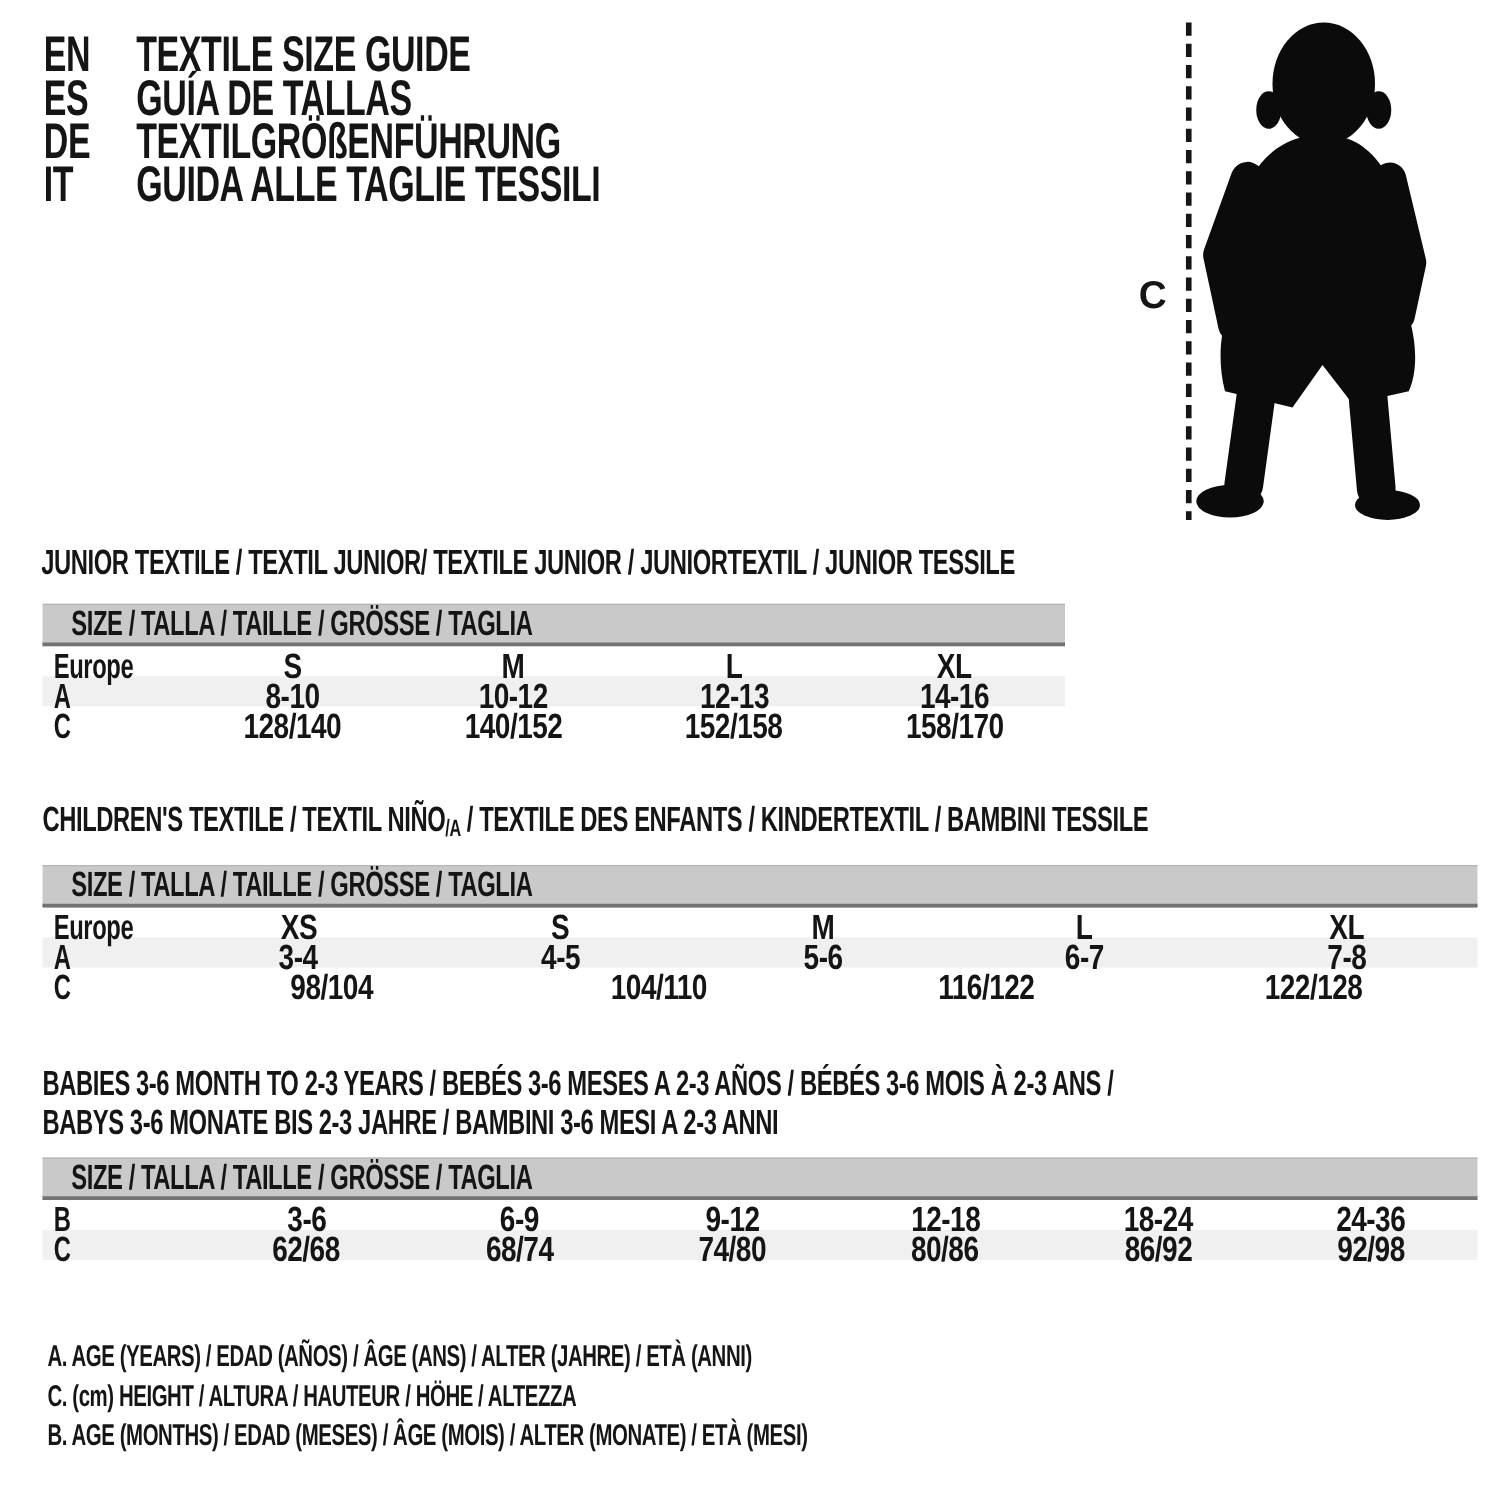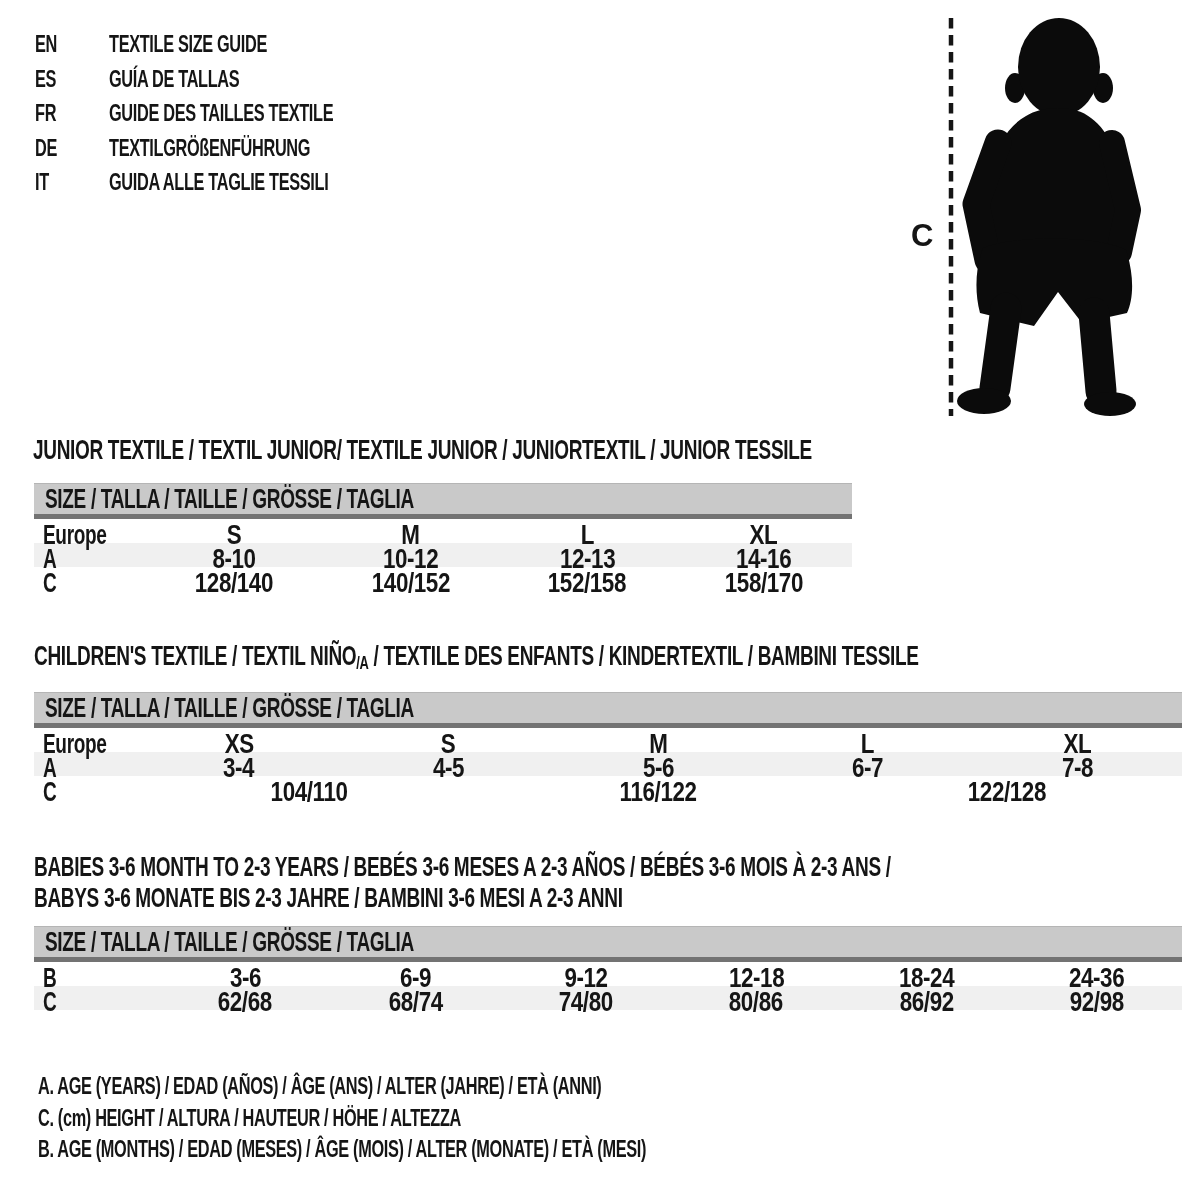--- a/index.html
+++ b/index.html
@@ -11,37 +11,37 @@
     color:#151515;
     overflow:hidden;
     position:relative;
   }
   .abs{position:absolute;}
   
   .cx{display:inline-block;transform:scaleX(0.68);transform-origin:0 50%;letter-spacing:-0.5px;white-space:nowrap;}
   .cc{display:inline-block;transform:scaleX(0.80);transform-origin:50% 50%;letter-spacing:-0.5px;white-space:nowrap;}
 
   
-  .langs{left:35px;top:27px;font-size:24px;}
+  .langs{left:35px;top:27px;font-size:40px;}
   .lang-row{display:flex;height:34.5px;line-height:34.5px;}
   .lang-code{width:74px;flex:0 0 74px;}
 
   
   .section-title{font-size:28px;line-height:31px;white-space:nowrap;}
   .title-junior{left:33px;top:434px;text-align:center;}
   .title-children{left:34px;top:640px;}
   .title-babies{left:34px;top:851px;}
   .sub-small{font-size:19px;position:relative;top:4px;}
 
   
   .stable{font-size:28px;}
   .t1{left:34px;top:483px;width:818px;}
   .t2{left:34px;top:692px;width:1148px;}
   .t3{left:34px;top:926px;width:1148px;}
-  .size-header{height:30px;line-height:30px;background:#c9c9c9;padding-left:11px;border-top:1px solid #b5b5b5;border-bottom:5px solid #737373;}
+  .size-header{height:30px;line-height:30px;background:#c9c9c9;padding-left:23px;border-top:1px solid #b5b5b5;border-bottom:3px solid #737373;}
   .trow{display:flex;height:24px;line-height:31px;}
   .trow.shaded{background:#f0f0f0;}
   .lab{padding-left:9px;flex:0 0 auto;}
   .t1 .lab{width:103px;}
   .t2 .lab{width:91px;}
   .t3 .lab{width:117px;}
   .cell{flex:1 1 0;text-align:center;}
 
   
   .legend{left:38px;top:1070px;font-size:24px;line-height:31.5px;}
@@ -54,24 +54,20 @@
 <body>
 
 <div class="abs langs">
   <div class="lang-row">
     <span class="lang-code"><span class="cx">EN</span></span>
     <span class="cx">TEXTILE SIZE GUIDE</span>
   </div>
   <div class="lang-row">
     <span class="lang-code"><span class="cx">ES</span></span>
     <span class="cx">GUÍA DE TALLAS</span>
-  </div>
-  <div class="lang-row">
-    <span class="lang-code"><span class="cx">FR</span></span>
-    <span class="cx">GUIDE DES TAILLES TEXTILE</span>
   </div>
   <div class="lang-row">
     <span class="lang-code"><span class="cx">DE</span></span>
     <span class="cx">TEXTILGRÖßENFÜHRUNG</span>
   </div>
   <div class="lang-row">
     <span class="lang-code"><span class="cx">IT</span></span>
     <span class="cx">GUIDA ALLE TAGLIE TESSILI</span>
   </div>
 </div>
@@ -147,20 +143,21 @@
   <div class="trow shaded">
     <div class="lab"><span class="cx">A</span></div>
     <div class="cell"><span class="cc">3-4</span></div>
     <div class="cell"><span class="cc">4-5</span></div>
     <div class="cell"><span class="cc">5-6</span></div>
     <div class="cell"><span class="cc">6-7</span></div>
     <div class="cell"><span class="cc">7-8</span></div>
   </div>
   <div class="trow">
     <div class="lab"><span class="cx">C</span></div>
+    <div class="cell"><span class="cc">98/104</span></div>
     <div class="cell"><span class="cc">104/110</span></div>
     <div class="cell"><span class="cc">116/122</span></div>
     <div class="cell"><span class="cc">122/128</span></div>
   </div>
 </div>
 
 <div class="abs section-title title-babies">
   <div><span class="cx">BABIES 3-6 MONTH TO 2-3 YEARS / BEBÉS 3-6 MESES A 2-3 AÑOS / BÉBÉS 3-6 MOIS À 2-3 ANS /</span></div>
   <div><span class="cx">BABYS 3-6 MONATE BIS 2-3 JAHRE / BAMBINI 3-6 MESI A 2-3 ANNI</span></div>
 </div>

